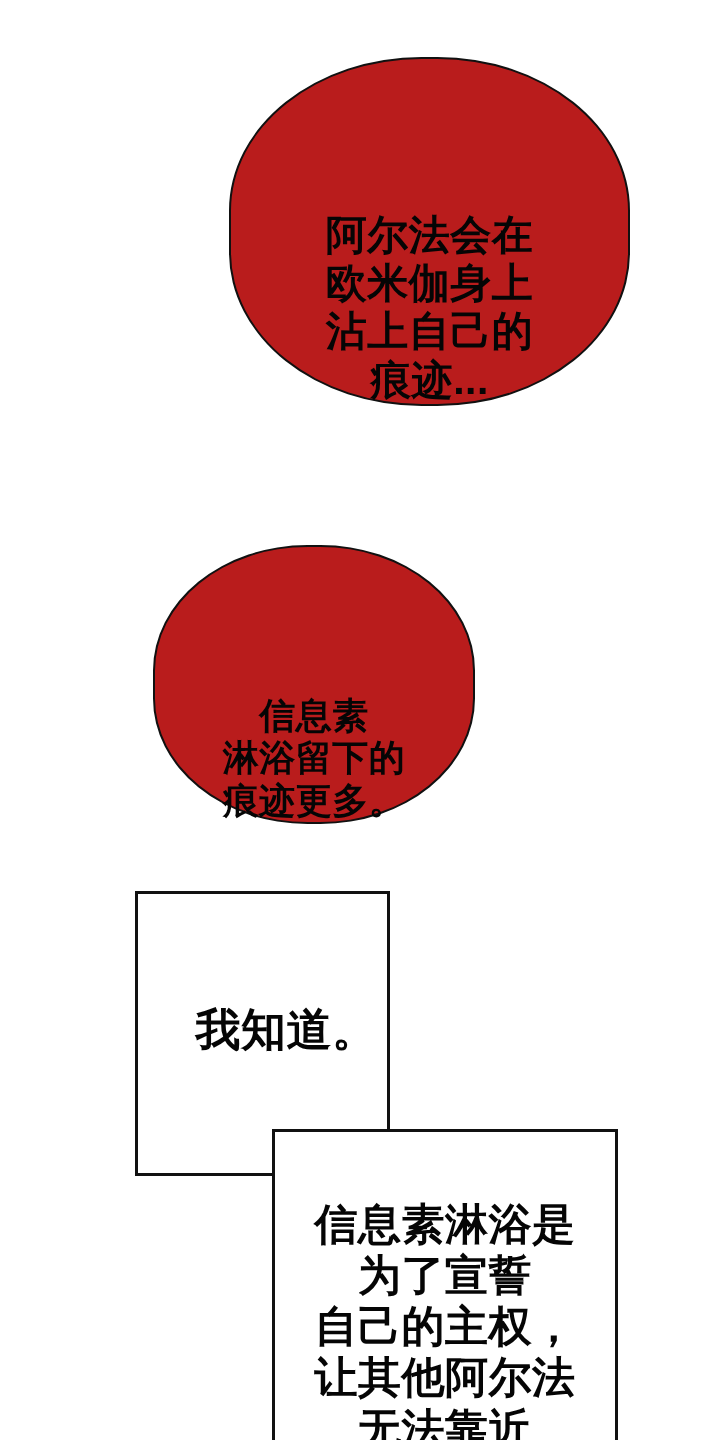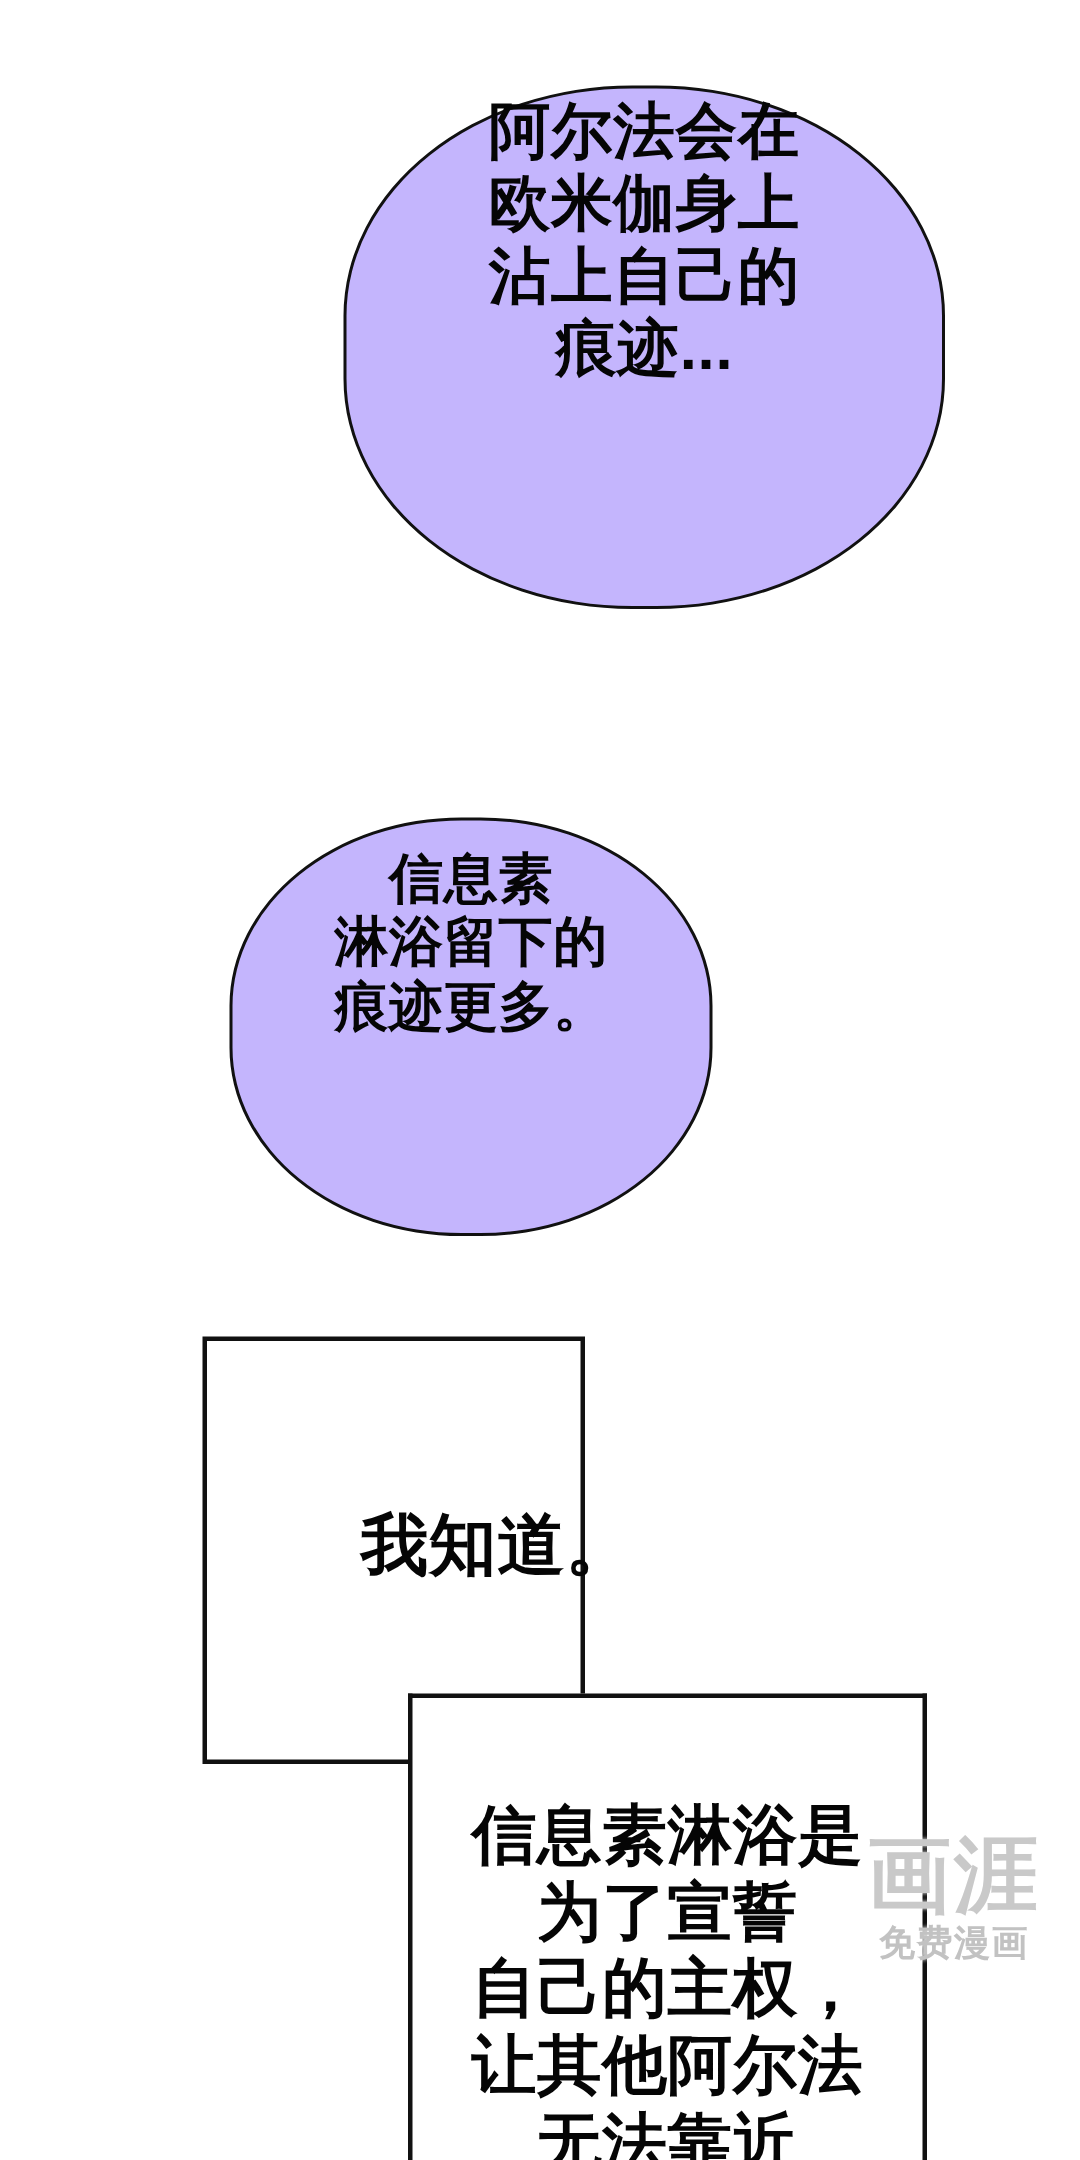--- a/index.html
+++ b/index.html
@@ -15,24 +15,24 @@
     width: 720px;
     height: 1440px;
     background: #ffffff;
     overflow: hidden;
   }
 
   
   .bubble {
     position: absolute;
     box-sizing: border-box;
-    background: #c4b5fd;
+    background: #b91c1c;
     border: 2px solid #111111;
     display: flex;
-    align-items: flex-start;
+    align-items: flex-end;
     justify-content: center;
   }
   .bubble-1 {
     left: 229px;
     top: 57px;
     width: 401px;
     height: 349px;
     border-radius: 48% 48% 48% 48% / 44% 44% 44% 44%;
   }
   .bubble-2 {
@@ -99,21 +99,20 @@
     line-height: 1.2;
     letter-spacing: 0.5px;
     white-space: pre-line;
     user-select: none;
   }
   .panel-upper-text {
     left: 135px;
     top: 1003px;
     width: 303px;
     font-size: 45px;
-    padding-left: 45px;
   }
   .panel-lower-text {
     left: 272px;
     top: 1199px;
     width: 346px;
     font-size: 43px;
     line-height: 1.19;
   }
 
   
@@ -169,18 +168,14 @@
   <div class="panel-joint"></div>
 
   <div class="panel-text panel-upper-text">我知道。</div>
 
   <div class="panel-text panel-lower-text">信息素淋浴是
 为了宣誓
 自己的主权，
 让其他阿尔法
 无法靠近</div>
 
-  <div class="watermark">
-    <div class="watermark-logo">画涯</div>
-    <div class="watermark-caption">免费漫画</div>
-  </div>
 
 </div>
 
 </body></html>

